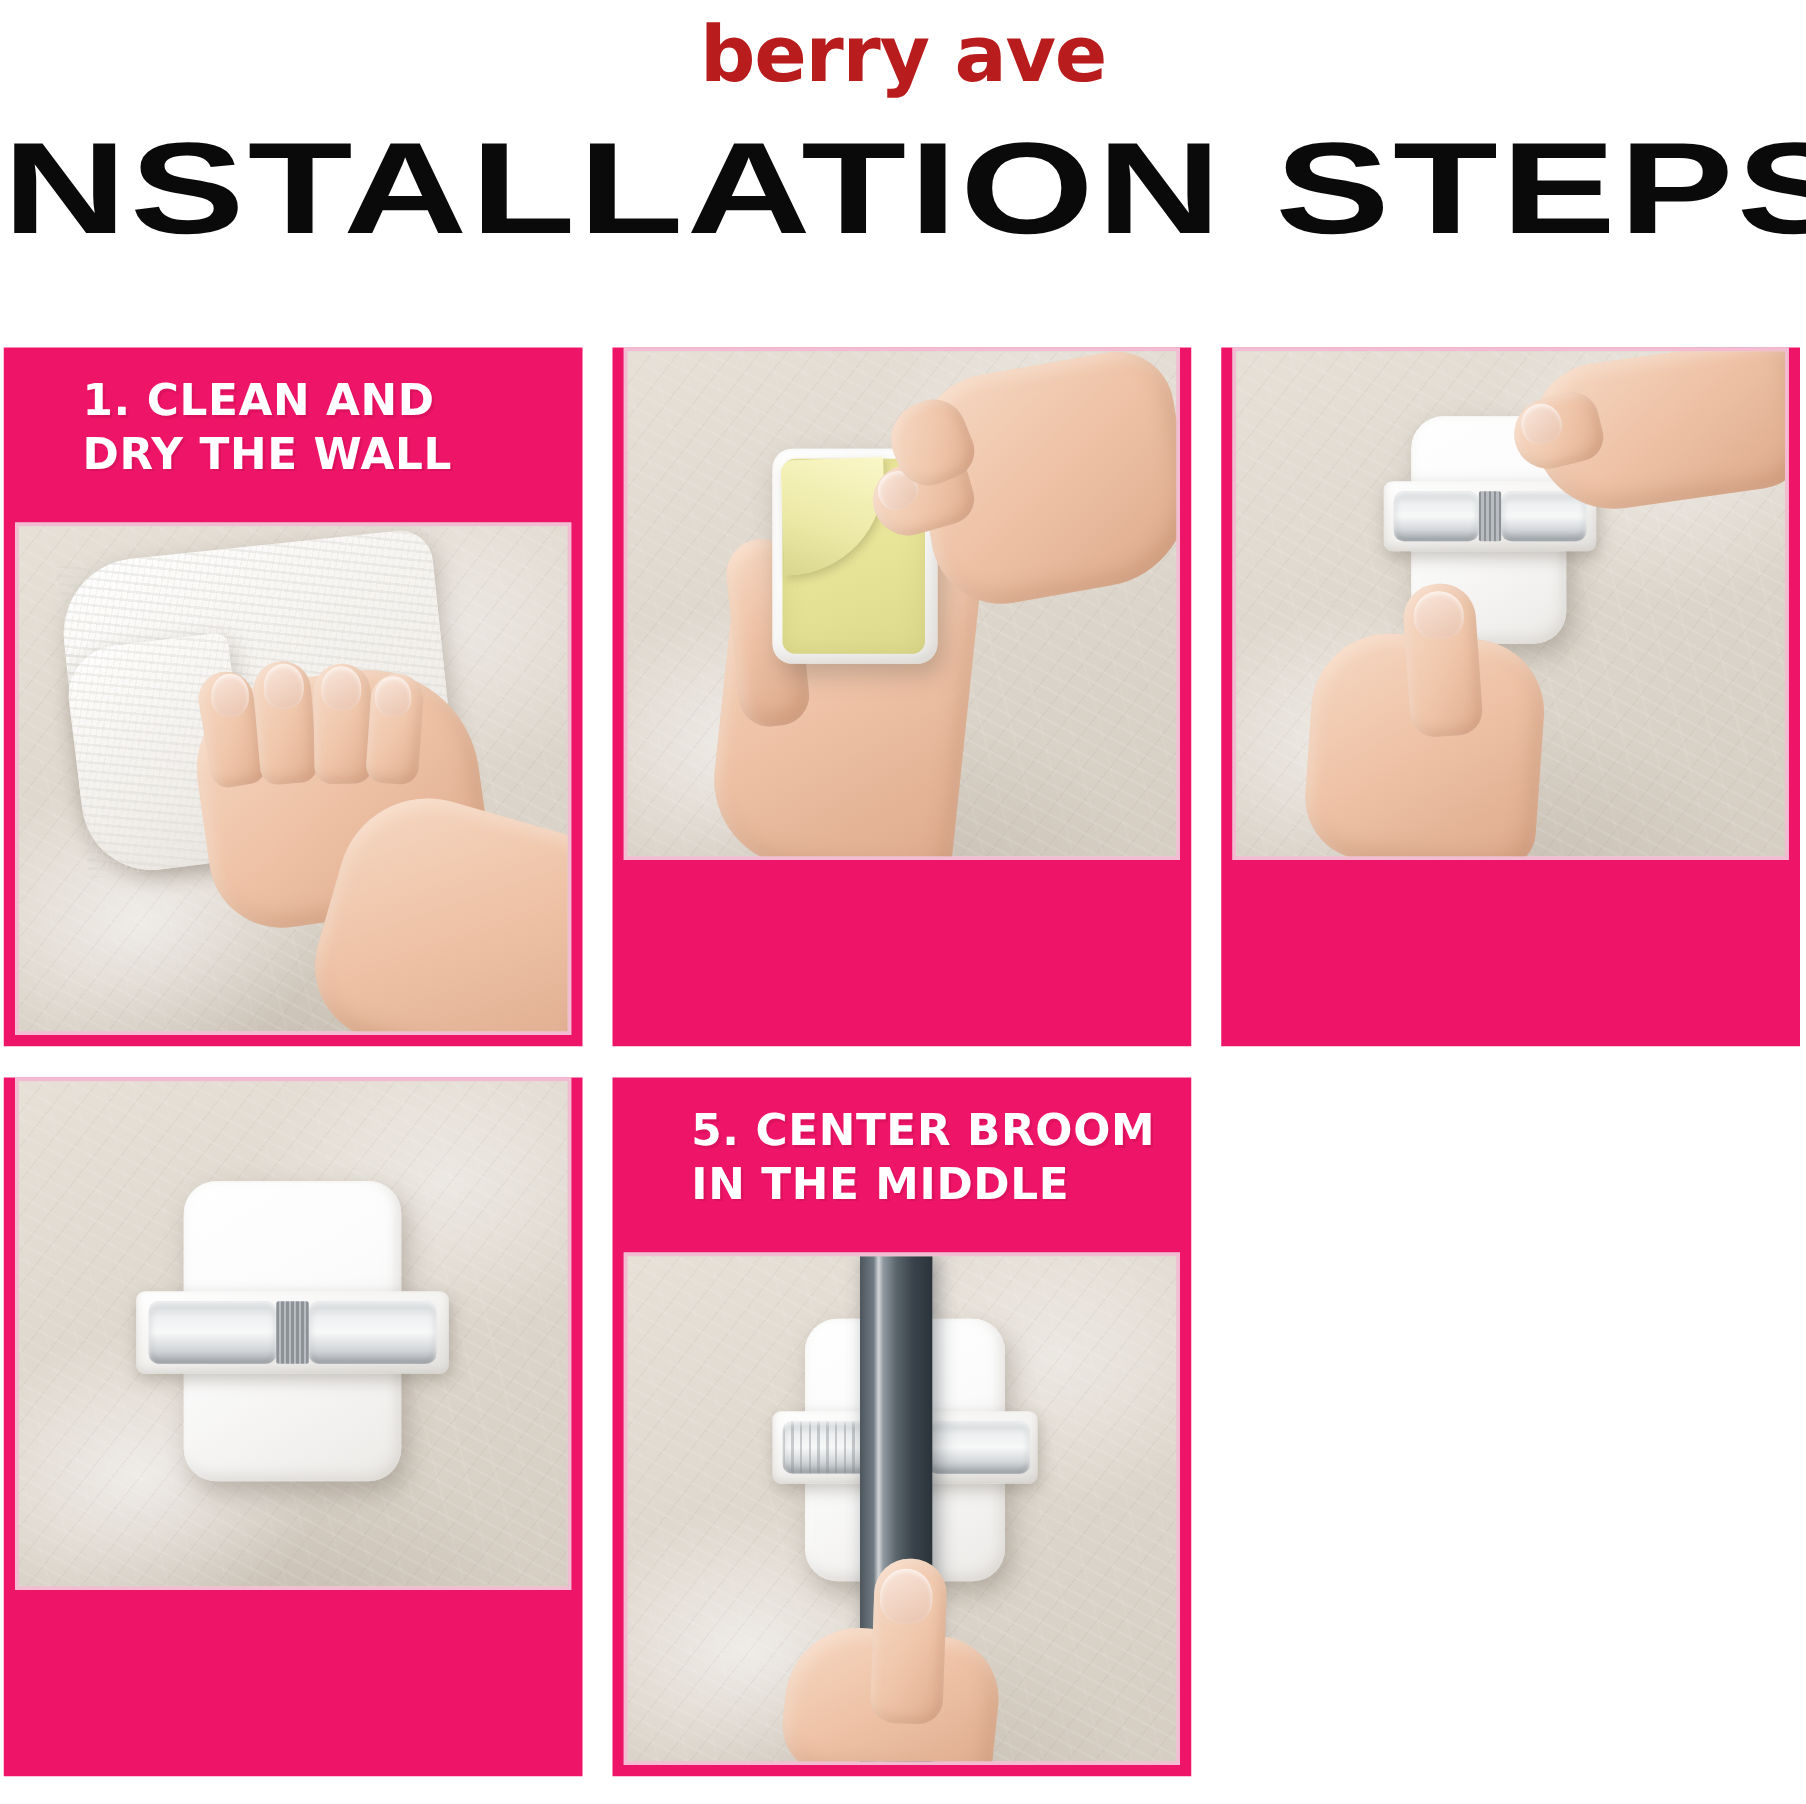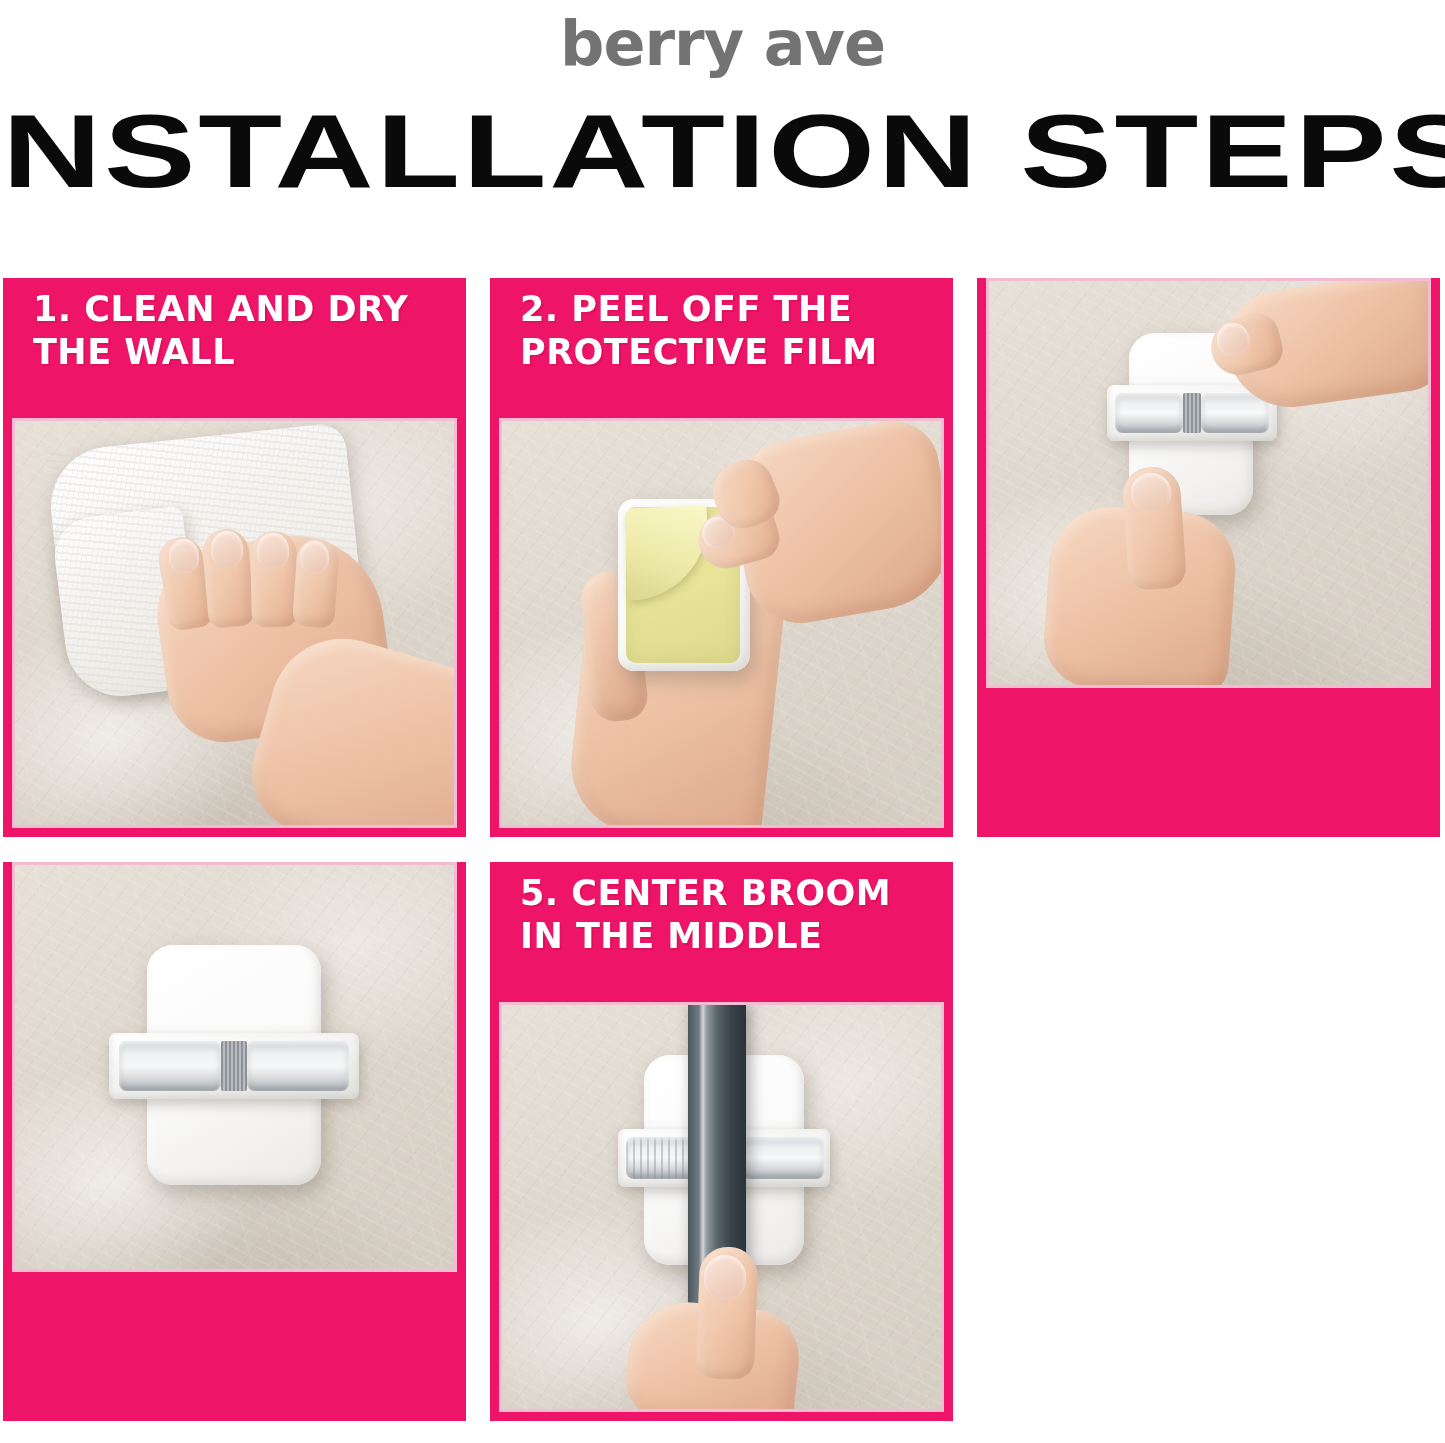--- a/index.html
+++ b/index.html
@@ -26,21 +26,21 @@
     text-align: center;
     padding-top: 4px;
     height: 86px;
   }
   .brand-text {
     display: inline-block;
     font-family: "DejaVu Sans", sans-serif;
     font-size: 62px;
     font-weight: 700;
     letter-spacing: -1px;
-    color: #737373;
+    color: #b91c1c;
     line-height: 80px;
   }
 
   
   .main-title {
     width: 100%;
     text-align: center;
     height: 130px;
     display: flex;
     align-items: center;
@@ -70,24 +70,25 @@
   }
 
   .step-card {
     width: 463px;
     background: #EE1468;
     display: flex;
     flex-direction: column;
   }
 
   .step-header {
-    padding: 10px 26px 20px 30px;
+    padding: 22px 26px 20px 30px;
     min-height: 140px;
     display: flex;
     align-items: flex-start;
+    margin-left: 33px;
   }
   .step-title {
     font-family: "DejaVu Sans", sans-serif;
     font-size: 35px;
     font-weight: 700;
     color: #ffffff;
     line-height: 1.22;
     letter-spacing: 0.5px;
     text-transform: uppercase;
     text-shadow: 2px 2px 0 rgba(180,10,70,0.28);
@@ -248,23 +249,20 @@
         <div class="finger" style="left:236px;top:110px;width:46px;height:96px;border-radius:23px 23px 14px 14px;transform:rotate(-1deg);"></div>
         <div class="finger" style="left:280px;top:118px;width:42px;height:88px;border-radius:21px 21px 14px 14px;transform:rotate(4deg);"></div>
         <div class="nail" style="left:154px;top:118px;width:30px;height:34px;"></div>
         <div class="nail" style="left:196px;top:110px;width:32px;height:36px;"></div>
         <div class="nail" style="left:242px;top:112px;width:32px;height:35px;"></div>
         <div class="nail" style="left:285px;top:120px;width:29px;height:32px;"></div>
       </div>
     </div>
 
     <div class="step-card">
-      <div class="step-header">
-        <div class="step-title">2. PEEL OFF THE PROTECTIVE FILM</div>
-      </div>
       <div class="photo-frame">
         <div class="wall"></div>
 
         <div class="skin" style="left:76px;top:148px;width:196px;height:268px;border-radius:80px 40px 24px 70px;transform:rotate(6deg);"></div>
         <div class="skin" style="left:84px;top:150px;width:56px;height:150px;border-radius:28px 28px 24px 24px;transform:rotate(-6deg);"></div>
 
         <div class="mount-plate" style="left:116px;top:78px;width:132px;height:172px;border-radius:16px;"></div>
         <div class="film" style="left:124px;top:86px;width:114px;height:156px;border-radius:10px;"></div>
         <div class="film-peel" style="left:124px;top:86px;width:82px;height:92px;border-radius:10px 0 78px 0;transform:rotate(-2deg);"></div>
 

